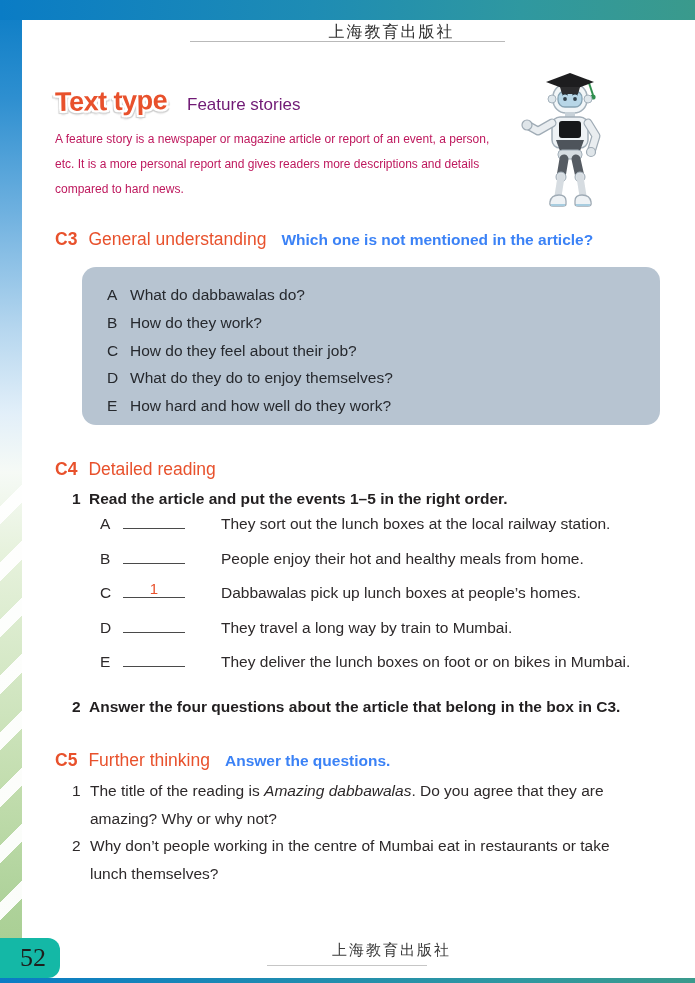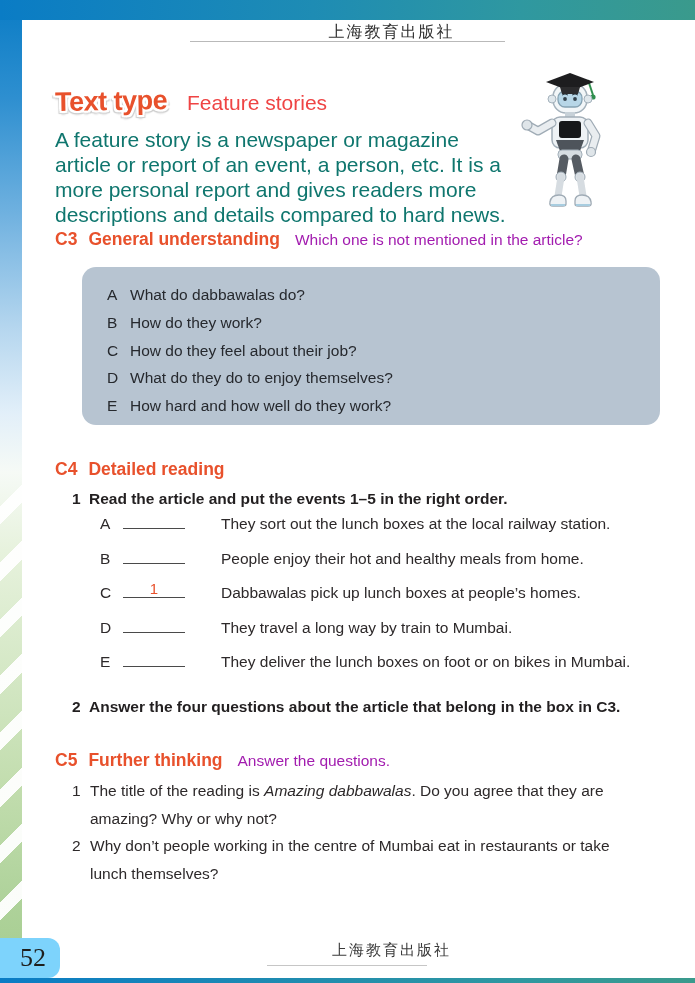--- a/index.html
+++ b/index.html
@@ -34,31 +34,31 @@
   .wm-line-bottom { position:absolute; left:267px; top:965px; width:160px; height:1px; background:#c6c6c6; }
 
   
   .logo-row { position:absolute; left:55px; top:86px; display:flex; align-items:baseline; gap:20px; }
   .texttype { font-size:27px; font-weight:800; letter-spacing:-0.5px; color:#e8512c;
               transform:rotate(-1deg);
               text-shadow:
                -2px -2px 0 #fff, 2px -2px 0 #fff, -2px 2px 0 #fff, 2px 2px 0 #fff,
                -2px 0 0 #fff, 2px 0 0 #fff, 0 -2px 0 #fff, 0 2px 0 #fff,
                -3px 3px 1px #cdcdcd, 3px 3px 1px #cdcdcd, 0 4px 2px #d4d4d4; }
-  .intro-title { font-size:21px; color:#ef4444;text-align:right; }
+  .intro-title { font-size:17px; color:#701a75;text-align:right; }
   .intro-body { position:absolute; left:55px; top:127px; width:452px;
-                font-size:21px; line-height:25px; color:#0f766e; }
+                font-size:12px; line-height:25px; color:#be185d; }
 
   .robot { position:absolute; left:513px; top:68px; width:112px; height:150px; }
 
   
   .sec-head { position:absolute; display:flex; align-items:baseline; gap:15px; white-space:nowrap; }
   .sec-code { color:#e8512c; font-weight:700; font-size:17.5px; }
-  .sec-title { color:#e8512c; font-weight:700; font-size:17.5px; margin-left:-4px; }
-  .sec-prompt { color:#a21caf; font-weight:400; font-size:15.5px; }
+  .sec-title { color:#e8512c; font-weight:400; font-size:17.5px; margin-left:-4px; }
+  .sec-prompt { color:#3b82f6; font-weight:700; font-size:15.5px; }
   .head-c3 { left:55px; top:229px; }
   .head-c4 { left:55px; top:459px; }
   .head-c5 { left:55px; top:750px; }
 
   
   .c3-box { position:absolute; left:82px; top:267px; width:578px; height:158px;
             background:#b7c4d1; border-radius:14px; padding:19px 0 0 25px; }
   .option-row { display:flex; gap:9px; font-size:15.5px; color:#26292e; line-height:18.5px; margin-bottom:9.3px; }
   .option-letter { width:14px; flex:none; }
 
@@ -78,21 +78,21 @@
   .event-text { margin-left:36px; }
 
   
   .questions { position:absolute; left:72px; top:777px; width:552px; }
   .q { position:relative; padding-left:18px; font-size:15.5px; line-height:27.5px; color:#2d292a; }
   .q-num { position:absolute; left:0; top:0; }
   .q .em { font-style:italic;text-align:center; }
 
   
   .page-badge { position:absolute; left:0; top:938px; width:60px; height:40px;
-                background:#7dd3fc; border-radius:0 12px 12px 0;
+                background:#14b8a6; border-radius:0 12px 12px 0;
                 font-family:"Liberation Serif", serif; font-size:26px; color:#1e1e1c;
                 display:flex; align-items:center; justify-content:center; padding-left:6px; }
 </style>
 </head>
 <body>
 
 <div class="canvas">
   <div class="leftstrip">
     <div class="leftstrip-stripes"></div>
   </div>

